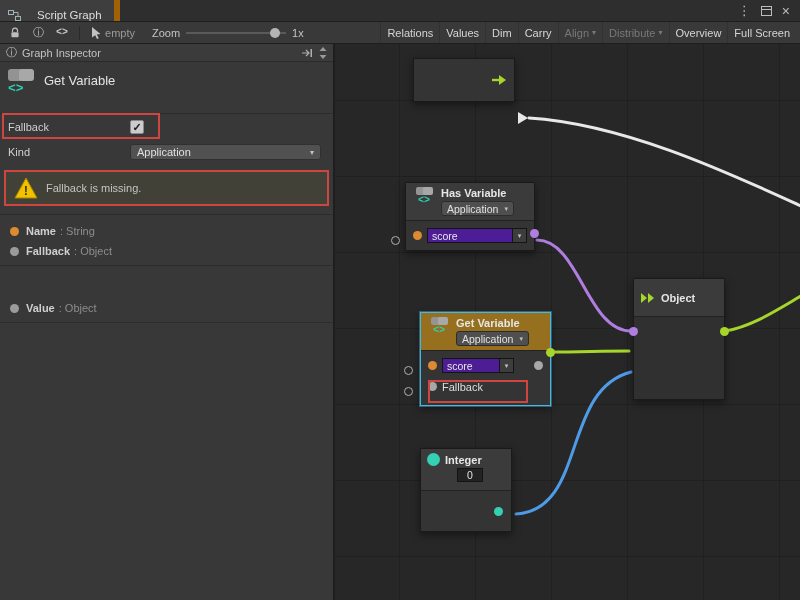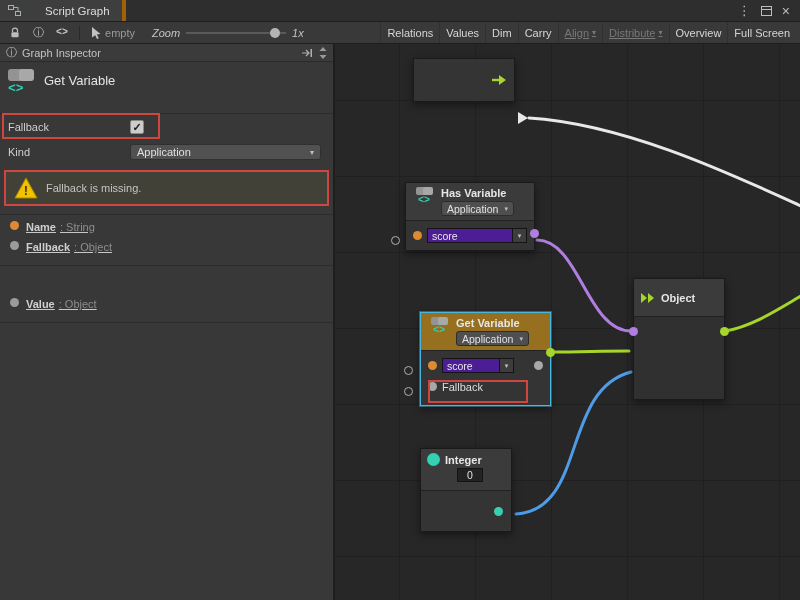--- a/index.html
+++ b/index.html
@@ -1,40 +1,40 @@
 <!DOCTYPE html>
 <html><head>
 <meta charset="utf-8">
 <style>
   * { margin:0; padding:0; box-sizing:border-box; }
   html,body { width:800px; height:600px; overflow:hidden; }
   body { font-family:"Liberation Sans", sans-serif; background:#282828; color:#c8c8c8; font-size:11px; }
 
   
   .titlebar { height:22px; background:#2e2e2e; border-bottom:1px solid #1e1e1e; display:flex; align-items:stretch; }
-  .tab { background:#3e3e3e; display:flex; align-items:center; gap:24px; padding:0 12px 0 8px; color:#dedede; font-size:11.5px; border-right:4px solid #a16207; }
+  .tab { background:#3e3e3e; display:flex; align-items:flex-end; gap:16px; padding:0 12px 0 8px; color:#dedede; font-size:11.5px; border-right:6px solid #a16207; }
   .titlebar-right { margin-left:auto; display:flex; align-items:center; gap:10px; padding-right:10px; color:#bdbdbd; }
   .kebab { font-size:13px; letter-spacing:0; cursor:default; }
   .layout-box { width:11px; height:10px; border:1px solid #bdbdbd; display:inline-block; position:relative; }
   .layout-box::after { content:""; position:absolute; left:0; right:0; top:2px; border-top:1px solid #bdbdbd; }
   .close-x { font-size:14px; line-height:1; }
 
   
   .toolbar { height:22px; background:#393939; border-bottom:1px solid #1e1e1e; display:flex; align-items:center; gap:2px; padding:0 4px; color:#c4c4c4; }
   .tbtn { padding:0 5px; display:flex; align-items:center; gap:3px; height:100%; }
   .tsep { width:1px; height:14px; background:#2a2a2a; margin:0 4px; }
   .code-glyph { font-family:"Liberation Mono", monospace; font-size:10px; color:#c4c4c4; font-weight:bold; }
   .muted { color:#9a9a9a; }
-  .zoom-wrap { display:flex; align-items:center; gap:6px; margin-left:10px;font-style:italic; }
+  .zoom-wrap { display:flex; align-items:center; gap:6px; margin-left:10px; }
   .slider { position:relative; width:100px; height:12px; }
   .slider .track { position:absolute; top:5px; left:0; right:0; height:2px; background:#5a5a5a; }
   .slider .knob { position:absolute; top:1px; left:84px; width:10px; height:10px; border-radius:50%; background:#b4b4b4; }
   .tool-buttons { margin-left:auto; display:flex; align-items:flex-end; height:100%; }
   .tool-buttons .btn { padding:0 6px; height:100%; display:flex; align-items:center; gap:3px; border-left:1px solid #313131; color:#d6d6d6; white-space:nowrap; }
-  .tool-buttons .btn.disabled { color:#787878;text-decoration:underline; }
+  .tool-buttons .btn.disabled { color:#787878; }
   .caret-s { font-size:8px; }
 
   
   .main { display:flex; height:556px; }
 
   
   .inspector { width:335px; background:#383838; border-right:2px solid #1e1e1e; position:relative; flex:none; }
   .insp-header { height:18px; background:#3b3b3b; border-bottom:1px solid #2a2a2a; display:flex; align-items:center; gap:5px; padding:0 6px; color:#c2c2c2; }
   .insp-header .right-icons { margin-left:auto; display:flex; gap:6px; align-items:center; }
   .title-block { height:52px; border-bottom:1px solid #2c2c2c; display:flex; gap:10px; padding:7px 8px; }
@@ -45,21 +45,21 @@
   .node-title-text { font-size:13px; color:#e4e4e4; padding-top:4px; }
   .field-row { height:26px; display:flex; align-items:center; padding:0 8px; }
   .field-row .flabel { width:122px; color:#cfcfcf; }
   .checkbox { width:14px; height:14px; background:#cccccc; border:1px solid #8a8a8a; border-radius:2px; color:#1d1d1d; font-size:11px; font-weight:bold; display:flex; align-items:center; justify-content:center; line-height:1; }
   .dropdown { flex:1; margin-right:4px; height:16px; background:#515151; border:1px solid #303030; border-radius:3px; display:flex; align-items:center; padding:0 6px; color:#e0e0e0; }
   .dropdown .dd-caret { margin-left:auto; font-size:8px; color:#c0c0c0; }
   .warn-wrap { padding:6px 4px 8px 4px; border-bottom:1px solid #2c2c2c; }
   .warn-box { border:2px solid #cf4540; background:#414138; display:flex; align-items:center; gap:8px; padding:5px 8px; min-height:34px; color:#c4c4c4; }
   .io-section { padding:6px 0 4px 0; border-bottom:1px solid #2c2c2c; }
   .io-head { font-size:12px; font-weight:bold; color:#dcdcdc; padding:2px 8px 4px 8px; }
-  .io-row { height:20px; display:flex; align-items:flex-start; gap:7px; padding:0 10px;text-decoration:underline; }
+  .io-row { height:20px; display:flex; align-items:center; gap:7px; padding:0 10px; }
   .io-name { color:#cfcfcf; font-weight:bold; }
   .io-type { color:#8d8d8d; margin-left:-3px; }
   .io-gap { height:26px; }
   .dot { width:9px; height:9px; border-radius:50%; flex:none; display:inline-block; }
   .annotation { position:absolute; border:2px solid #cf4540; pointer-events:none; z-index:6; }
 
   
   .canvas { position:relative; flex:1; background:#272727; overflow:hidden;
     background-image: linear-gradient(#202020 1px, transparent 1px), linear-gradient(90deg, #202020 1px, transparent 1px);
     background-size:76px 76px; background-position:-12px -20px; }

